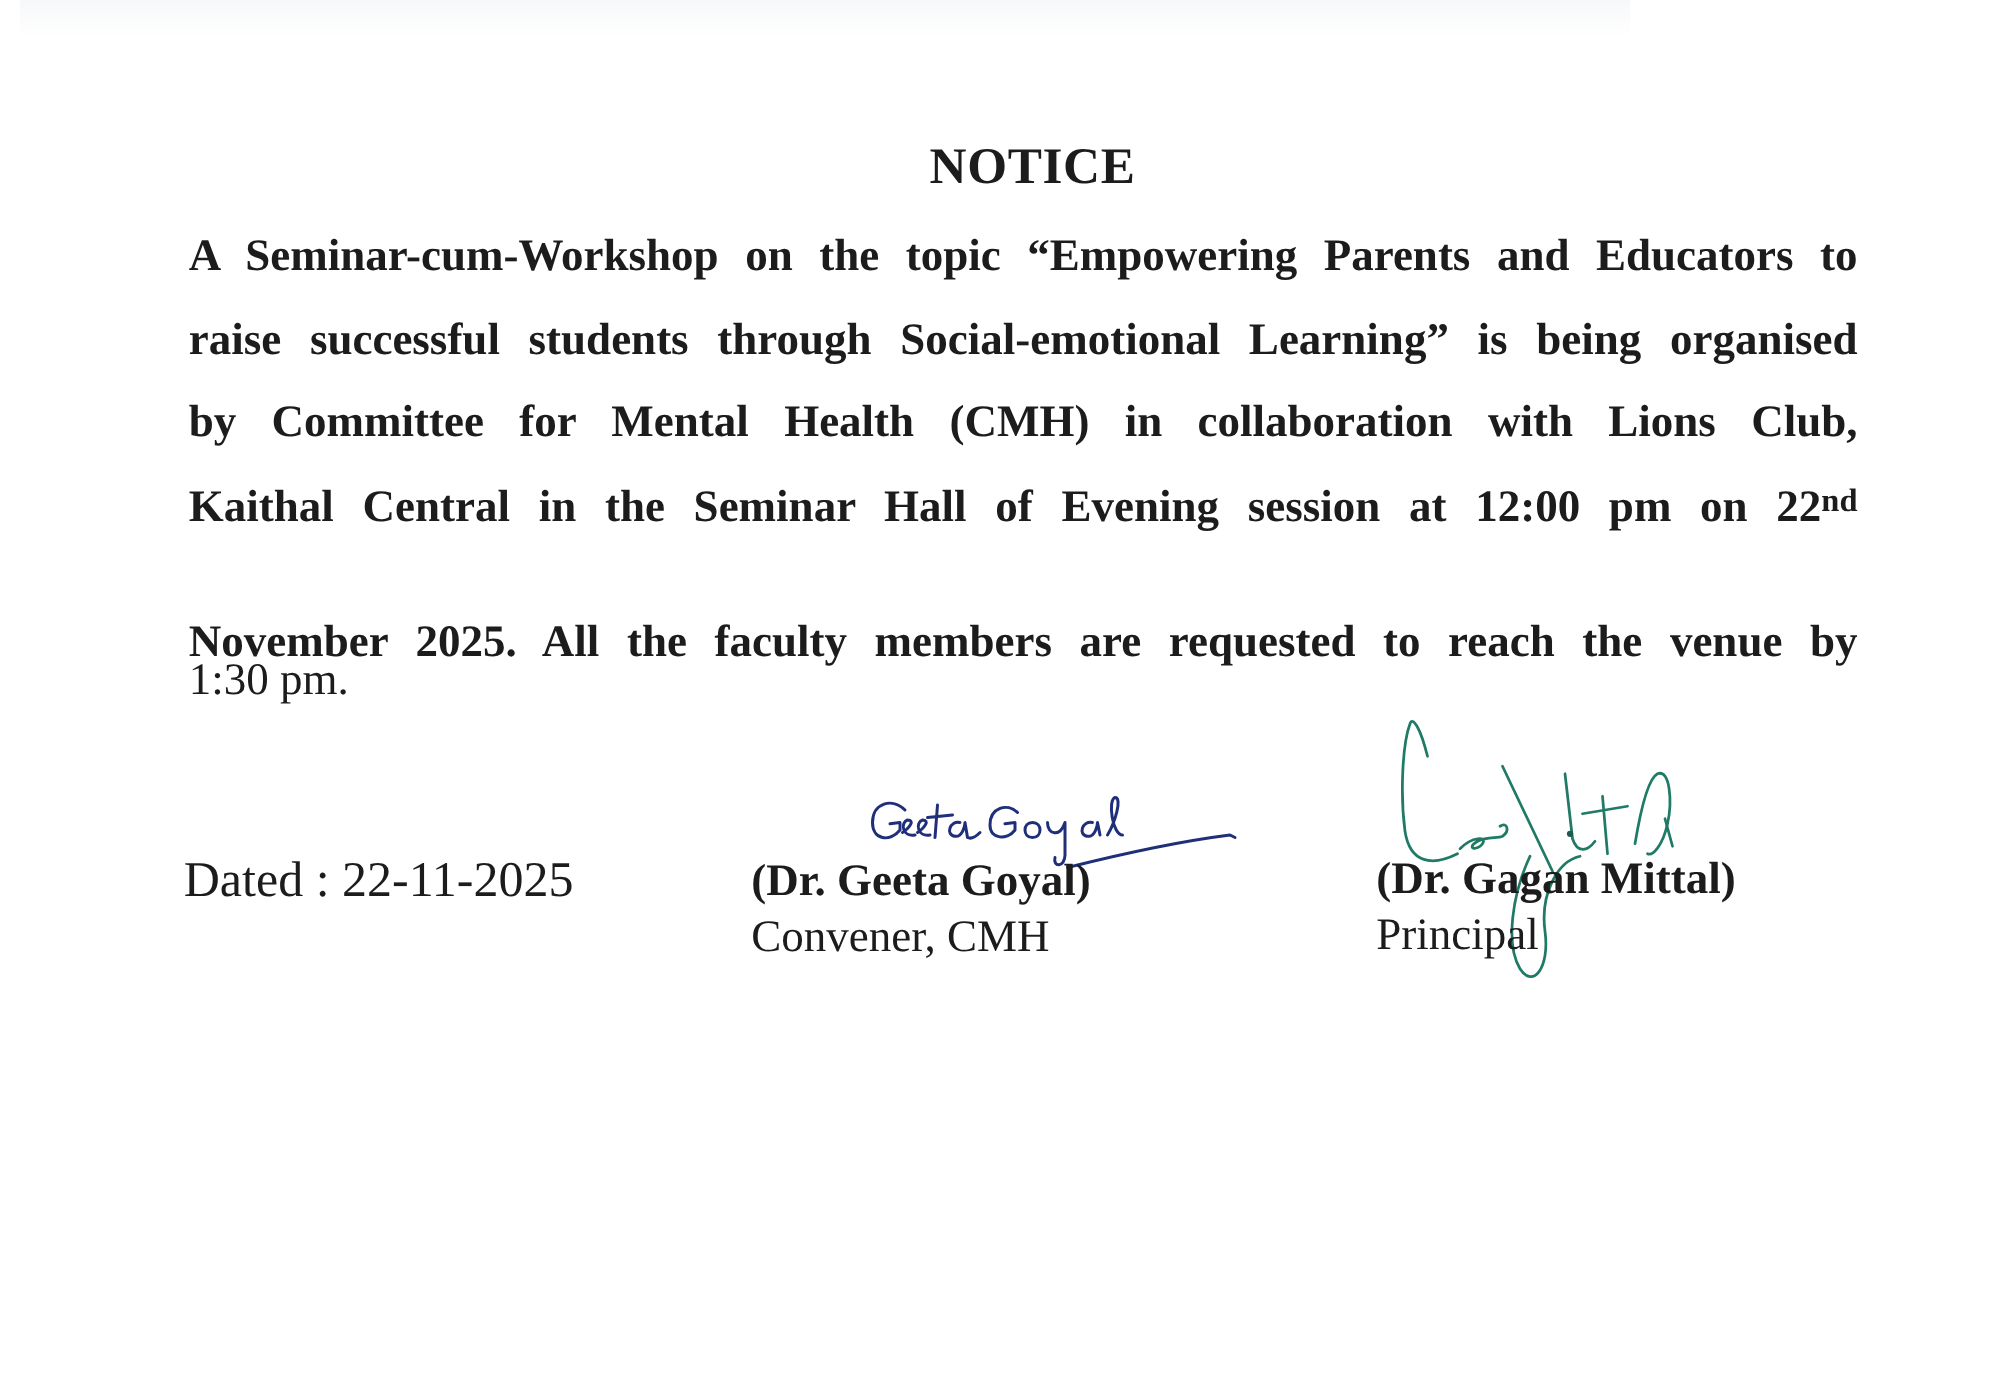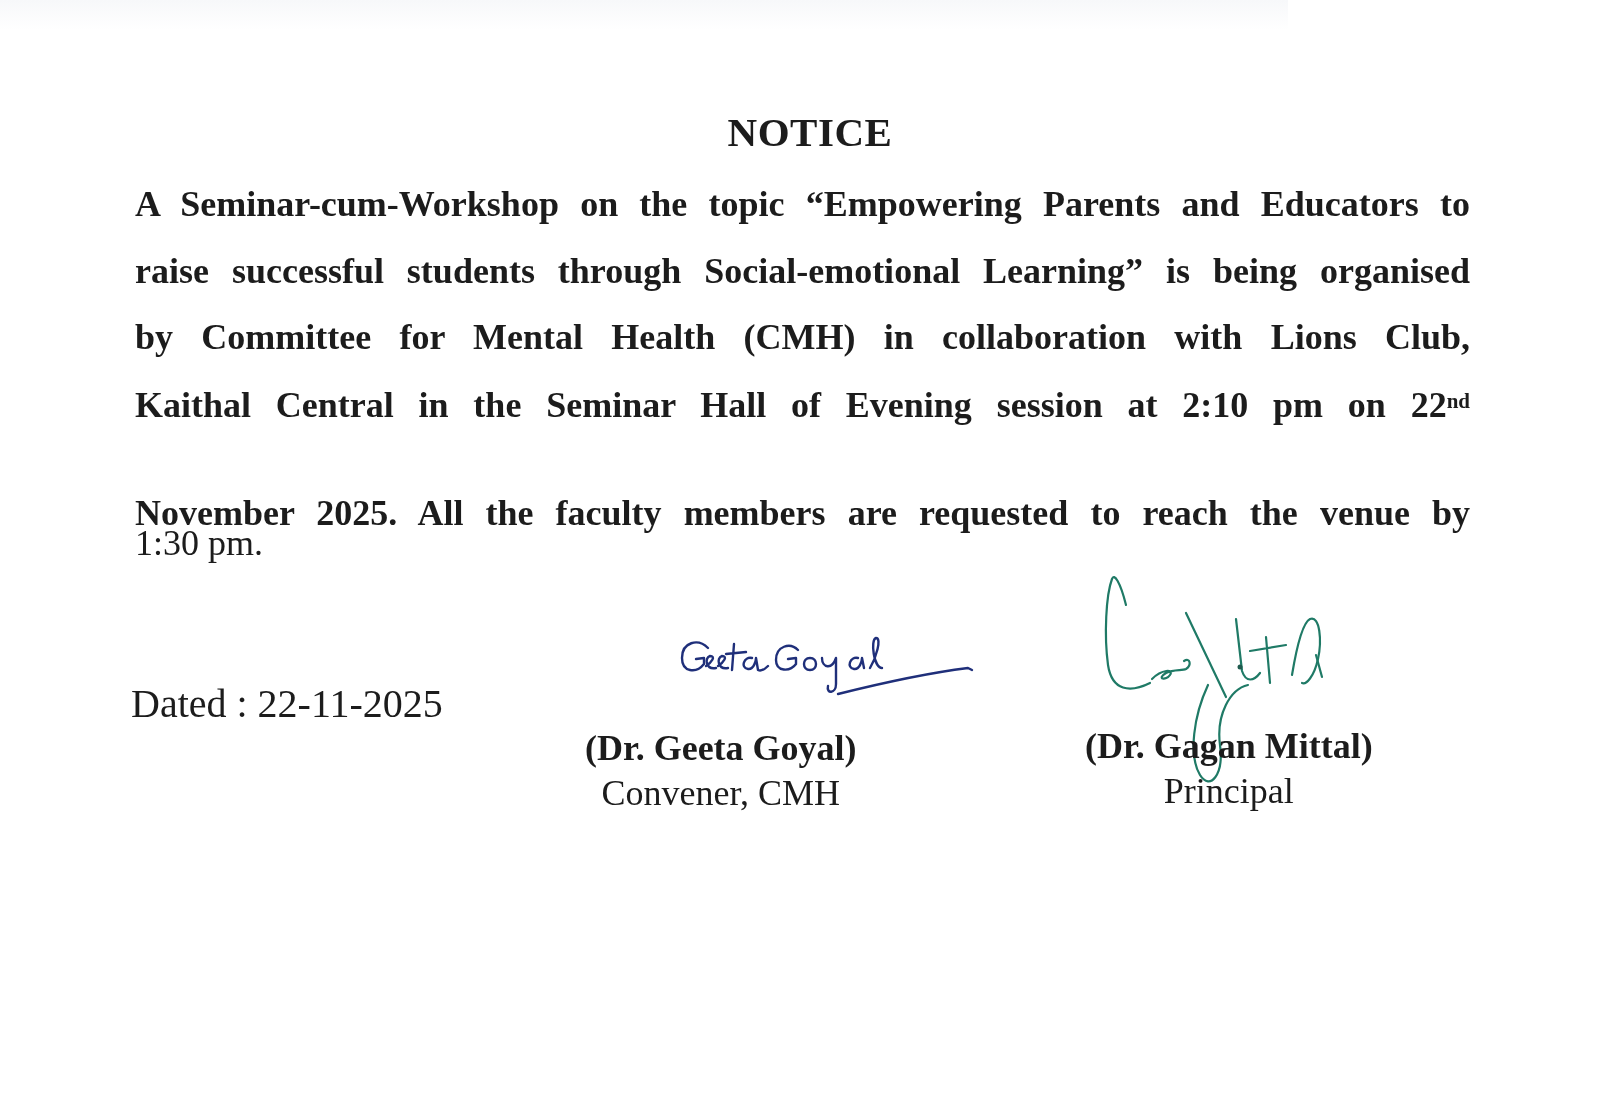--- a/index.html
+++ b/index.html
@@ -10,21 +10,21 @@
     body {
       width: 1600px;
       height: 1120px;
       position: relative;
       overflow: hidden;
       font-family: "Liberation Serif", "DejaVu Serif", serif;
       color: #1a1a1a;
     }
     .page {
       position: absolute;
-      left: 0; top: 0;
+      left: 16px; top: 0;
       width: 1288px; height: 1120px;
       background: linear-gradient(180deg, #f7f8fa 0px, #ffffff 30px, #ffffff 100%);
     }
     .title {
       position: absolute;
       left: 0; width: 1620px;
       top: 108px;
       text-align: center;
       font-weight: bold;
       font-size: 41px;
@@ -39,38 +39,37 @@
       line-height: 42px;
       white-space: nowrap;
       color: #1c1c1c;
     }
     .justify {
       text-align: justify;
       text-align-last: justify;
       font-weight: bold;
     }
     sup.ord {
-      font-size: 21px;
+      font-size: 26px;
       vertical-align: top;
       position: relative;
       top: -4px;
       margin-top: 46px;
     }
     .dated {
       position: absolute;
       left: 131px;
       top: 680px;
       font-size: 40px;
       color: #1c1c1c;
     }
     .sig-block {
       position: absolute;
-      text-align: center;
+      text-align: left;
       color: #1c1c1c;
-      margin-top: 44px;
     }
     .sig-name {
       font-weight: bold;
       font-size: 36px;
       line-height: 44px;
       white-space: nowrap;
     }
     .sig-role {
       font-size: 36px;
       line-height: 46px;
@@ -87,21 +86,21 @@
 <body>
 
 <div class="page">
 
   <div class="title">NOTICE</div>
 
   <div class="body-line justify" style="top:183px;">A Seminar-cum-Workshop on the topic “Empowering Parents and Educators to</div>
   <div class="body-line justify" style="top:316px;">by Committee for Mental Health (CMH) in collaboration with Lions Club,</div>
   <div class="body-line justify" style="top:250px;">raise successful students through Social-emotional Learning” is being organised</div>
   <div class="body-line justify" style="top:384px;">
-    <span>Kaithal Central in the Seminar Hall of Evening session at 2:10 pm on 22</span><sup class="ord">nd</sup>
+    <span>Kaithal Central in the Seminar Hall of Evening session at 12:00 pm on 22</span><sup class="ord">nd</sup>
   </div>
   <div class="body-line justify" style="top:452px;margin-top:40px;">November 2025. All the faculty members are requested to reach the venue by</div>
   <div class="body-line" style="top:522px;">1:30 pm.</div>
 
   <div class="dated">Dated : 22-11-2025</div>
 
   <svg class="signature-svg" style="left:670px; top:628px;" width="320" height="80" viewBox="0 0 320 80">
     <g fill="none" stroke="#1f2f7a" stroke-width="2.4" stroke-linecap="round" stroke-linejoin="round">
 
       <path d="M38 20 C28 10, 12 14, 12 30 C12 44, 26 46, 34 36 L34 30 L26 31"></path>

